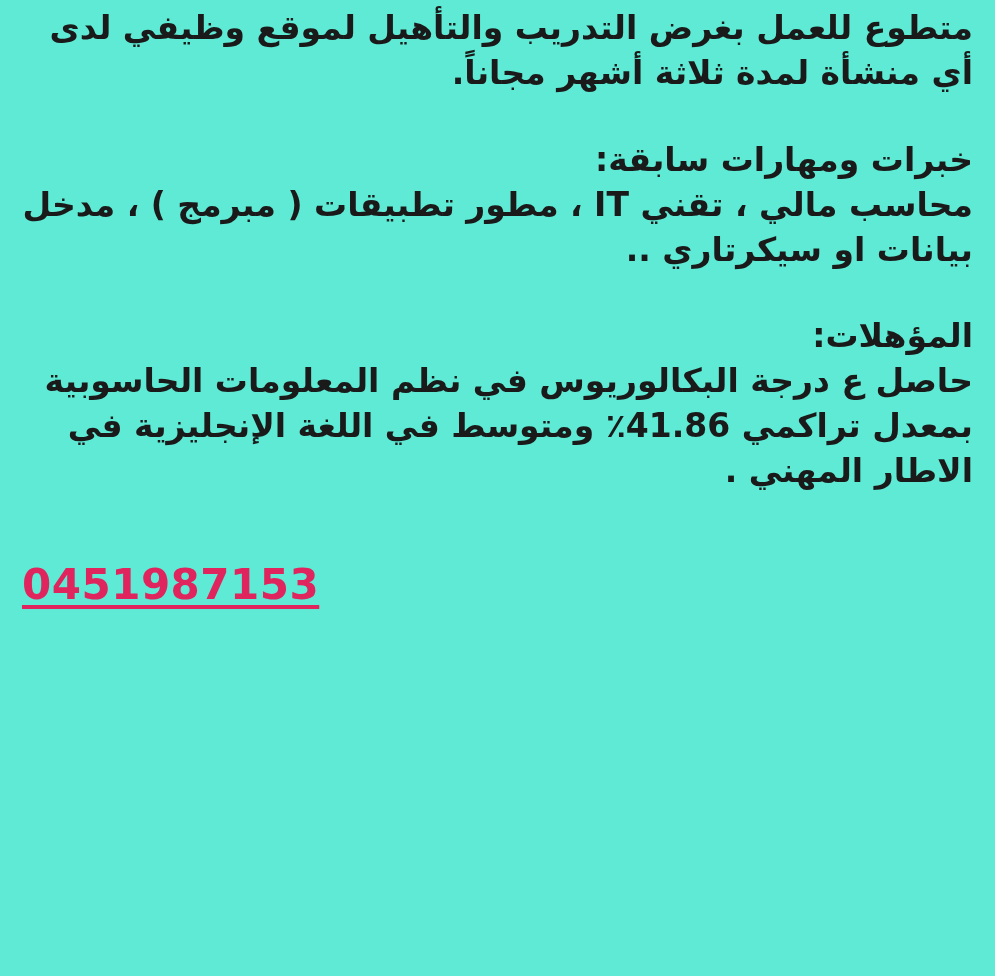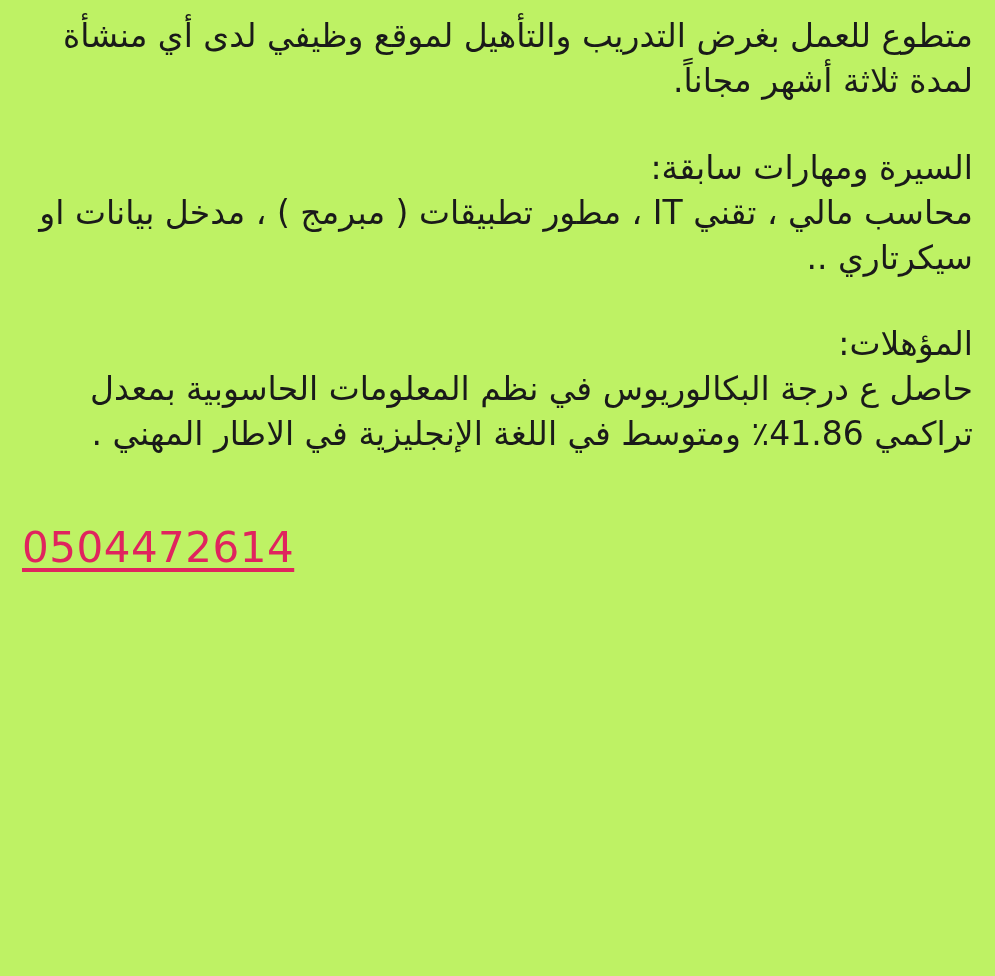--- a/index.html
+++ b/index.html
@@ -11,24 +11,25 @@
     width: 995px;
     height: 976px;
     font-family: "DejaVu Sans", "Liberation Sans", sans-serif;
     color: #1a1a1a;
     overflow: hidden;
   }
   .page {
     width: 995px;
     height: 976px;
     box-sizing: border-box;
-    padding: 14px 22px 0 22px;
-    background: #bef264;
+    padding: 6px 22px 0 22px;
+    background: #5eead4;
     display: flex;
     flex-direction: column;
+    font-weight: bold;
   }
   .block {
     direction: rtl;
     text-align: right;
     font-size: 33px;
     line-height: 1.36;
     color: #1a1a1a;
     white-space: pre-wrap;
   }
   .para-gap {
@@ -56,28 +57,28 @@
 </style>
 </head>
 <body>
 
 <div class="page">
 
   <div class="block">متطوع للعمل بغرض التدريب والتأهيل لموقع وظيفي لدى أي منشأة لمدة ثلاثة أشهر مجاناً.</div>
 
   <div class="para-gap"></div>
 
-  <div class="block">السيرة ومهارات سابقة:
+  <div class="block">خبرات ومهارات سابقة:
 محاسب مالي ، تقني IT ، مطور تطبيقات ( مبرمج ) ، مدخل بيانات او سيكرتاري ..</div>
 
   <div class="para-gap"></div>
 
   <div class="block">المؤهلات:
 حاصل ع درجة البكالوريوس في نظم المعلومات الحاسوبية بمعدل تراكمي 41.86٪ ومتوسط في اللغة الإنجليزية في الاطار المهني .</div>
 
   <div class="para-gap small"></div>
 
 
   <div class="phone-wrap">
-    <a class="phone" href="#">0504472614</a>
+    <a class="phone" href="#">0451987153</a>
   </div>
 
 </div>
 
 </body></html>

